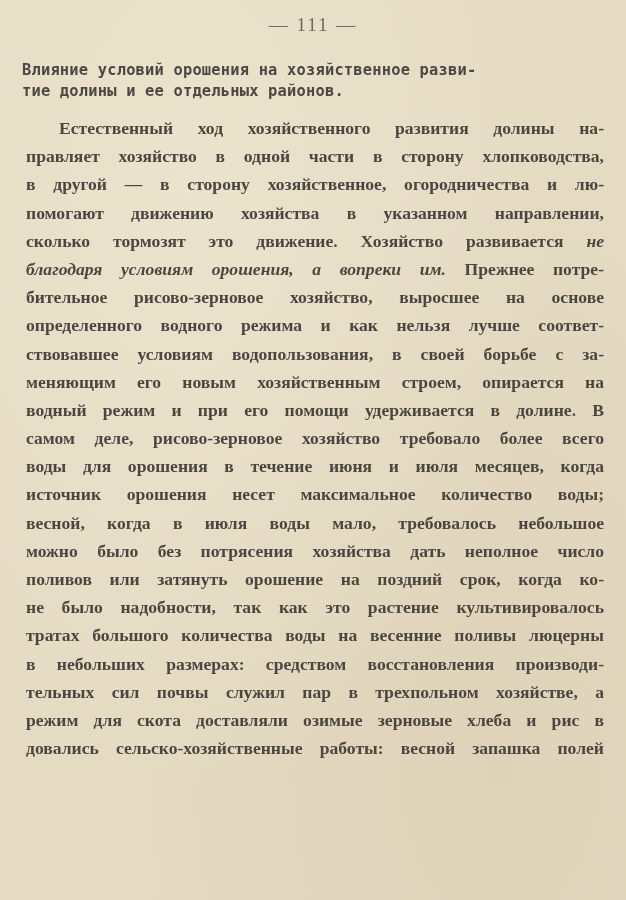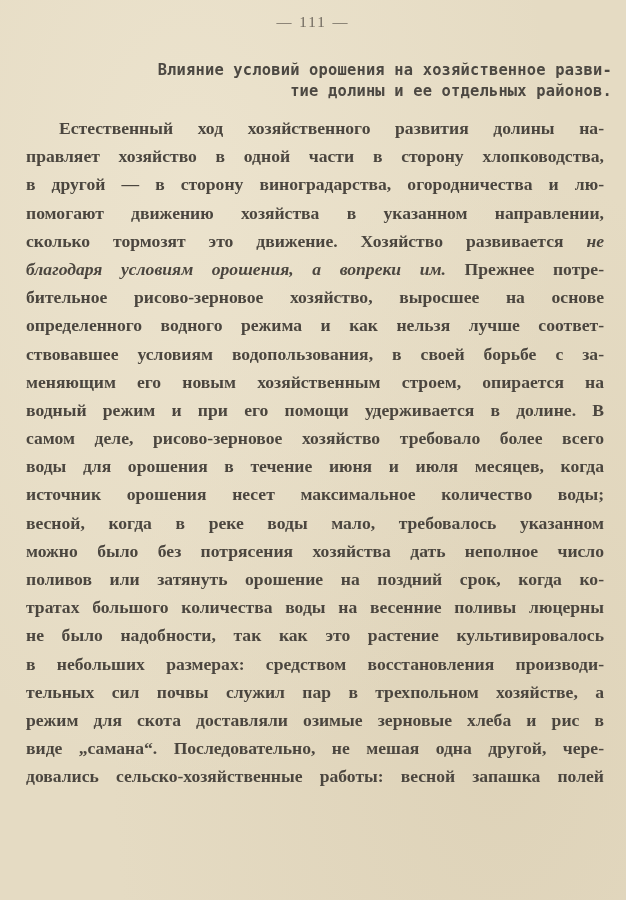--- a/index.html
+++ b/index.html
@@ -22,30 +22,30 @@
       radial-gradient(ellipse at 30% 20%, rgba(240,232,212,0.6), rgba(0,0,0,0) 60%),
       radial-gradient(ellipse at 80% 85%, rgba(210,196,166,0.35), rgba(0,0,0,0) 55%),
       #e5dbc3;
   }
   .page-number {
     position: absolute;
     top: 14px;
     left: 0;
     width: 626px;
     text-align: center;
-    font-size: 15px;
+    font-size: 19px;
     color: #6e675d;
     letter-spacing: 2px;
   }
   .heading {
     position: absolute;
     top: 60px;
     left: 22px;
     width: 590px;
-    text-align: right;
+    text-align: left;
     font-family: "DejaVu Sans Mono", "Liberation Mono", monospace;
     font-weight: bold;
     font-size: 15.4px;
     line-height: 21px;
     color: #4c4842;
     letter-spacing: 0.2px;
   }
   .heading .hl {
     display: block;
     white-space: nowrap;
@@ -83,38 +83,37 @@
   <div class="page-number">— 111 —</div>
 
   <div class="heading">
     <span class="hl">Влияние условий орошения на хозяйственное разви-</span>
     <span class="hl">тие долины и ее отдельных районов.</span>
   </div>
 
   <div class="body-text">
     <span class="line indent">Естественный ход хозяйственного развития долины на-</span>
     <span class="line">правляет хозяйство в одной части в сторону хлопководства,</span>
-    <span class="line">в другой — в сторону виноградарства, огородничества и лю-</span>
+    <span class="line">в другой — в сторону хозяйственное, огородничества и лю-</span>
     <span class="line">помогают движению хозяйства в указанном направлении,</span>
     <span class="line"><span>сколько тормозят это движение. Хозяйство развивается </span><span class="ital">не</span></span>
     <span class="line"><span class="ital">благодаря условиям орошения, а вопреки им.</span><span> Прежнее потре-</span></span>
     <span class="line">бительное рисово-зерновое хозяйство, выросшее на основе</span>
     <span class="line">определенного водного режима и как нельзя лучше соответ-</span>
     <span class="line">ствовавшее условиям водопользования, в своей борьбе с за-</span>
     <span class="line">меняющим его новым хозяйственным строем, опирается на</span>
     <span class="line">водный режим и при его помощи удерживается в долине. В</span>
     <span class="line">самом деле, рисово-зерновое хозяйство требовало более всего</span>
     <span class="line">воды для орошения в течение июня и июля месяцев, когда</span>
     <span class="line">источник орошения несет максимальное количество воды;</span>
-    <span class="line">весной, когда в реке воды мало, требовалось указанном</span>
+    <span class="line">весной, когда в июля воды мало, требовалось небольшое</span>
     <span class="line">можно было без потрясения хозяйства дать неполное число</span>
     <span class="line">поливов или затянуть орошение на поздний срок, когда ко-</span>
+    <span class="line">не было надобности, так как это растение культивировалось</span>
     <span class="line">тратах большого количества воды на весенние поливы люцерны</span>
-    <span class="line">не было надобности, так как это растение культивировалось</span>
     <span class="line">в небольших размерах: средством восстановления производи-</span>
     <span class="line">тельных сил почвы служил пар в трехпольном хозяйстве, а</span>
     <span class="line">режим для скота доставляли озимые зерновые хлеба и рис в</span>
-    <span class="line">виде „самана“. Последовательно, не мешая одна другой, чере-</span>
     <span class="line">довались сельско-хозяйственные работы: весной запашка полей</span>
 
   </div>
 
 </div>
 
 </body></html>

